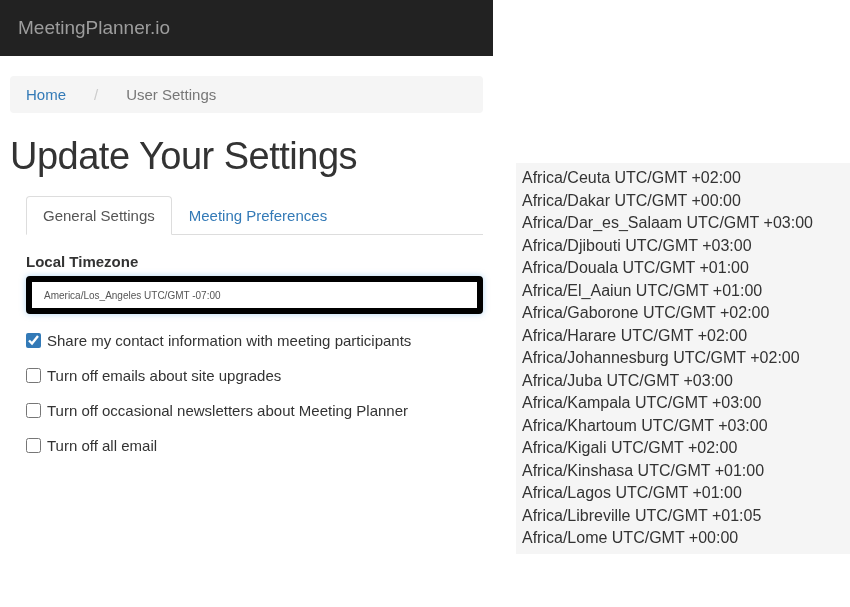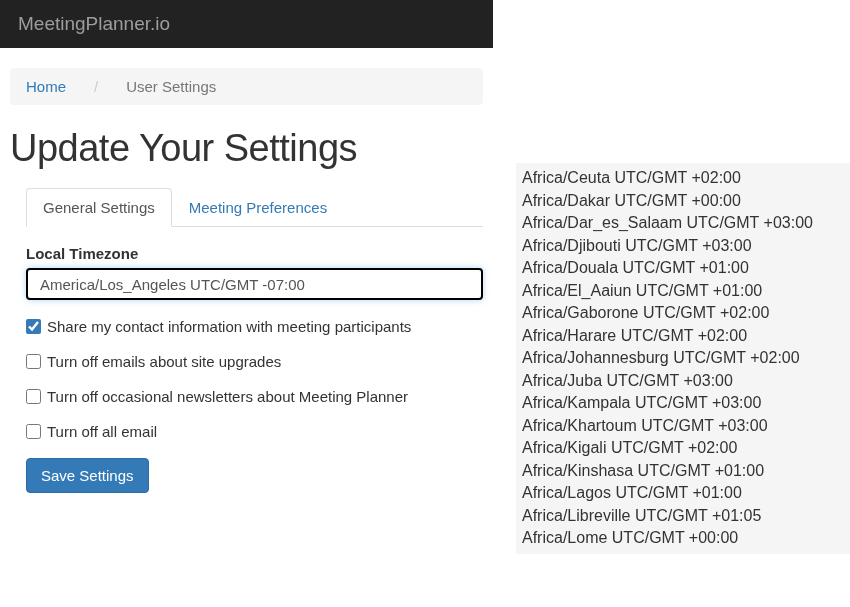--- a/index.html
+++ b/index.html
@@ -13,21 +13,21 @@
       color: #333;
       background: #fff;
       width: 850px;
       height: 607px;
       overflow: hidden;
       position: relative;
     }
     .navbar {
       background: #222;
       color: #9d9d9d;
-      height: 48px;
+      height: 56px;
       width: 493px;
       display: flex;
       align-items: center;
       padding-left: 18px;
     }
     .navbar-brand {
       color: #9d9d9d;
       font-size: 19px;
       text-decoration: none;
     }
@@ -99,26 +99,26 @@
       margin-bottom: 15px;
     }
     .control-label {
       font-weight: 700;
       display: block;
       margin-bottom: 6px;
       font-size: 15px;
     }
     .form-control {
       width: 100%;
-      height: 32px;
+      height: 38px;
       padding: 6px 12px;
-      font-size: 15px;
+      font-size: 10px;
       color: #555;
       background: #fff;
-      border: 2px solid #000000;
+      border: 6px solid #000000;
       border-radius: 4px;
       box-shadow: 0 0 6px rgba(102, 175, 233, 0.5);
       outline: none;
     }
     .checkbox {
       margin-bottom: 18px;
       margin-top: 18px;
       display: flex;
       align-items: center;
       font-size: 15px;
@@ -203,21 +203,20 @@
     <div class="checkbox">
       <input type="checkbox" style="">
       <label>Turn off occasional newsletters about Meeting Planner</label>
     </div>
 
     <div class="checkbox">
       <input type="checkbox" style="">
       <label>Turn off all email</label>
     </div>
 
-    <button class="btn-primary">Save Settings</button>
   </div>
 </div>
 
 <div class="tz-dropdown" id="tz-dropdown">
     <div class="tz-item">Africa/Ceuta UTC/GMT +02:00</div>
     <div class="tz-item">Africa/Dakar UTC/GMT +00:00</div>
     <div class="tz-item">Africa/Dar_es_Salaam UTC/GMT +03:00</div>
     <div class="tz-item">Africa/Djibouti UTC/GMT +03:00</div>
     <div class="tz-item">Africa/Douala UTC/GMT +01:00</div>
     <div class="tz-item">Africa/El_Aaiun UTC/GMT +01:00</div>

